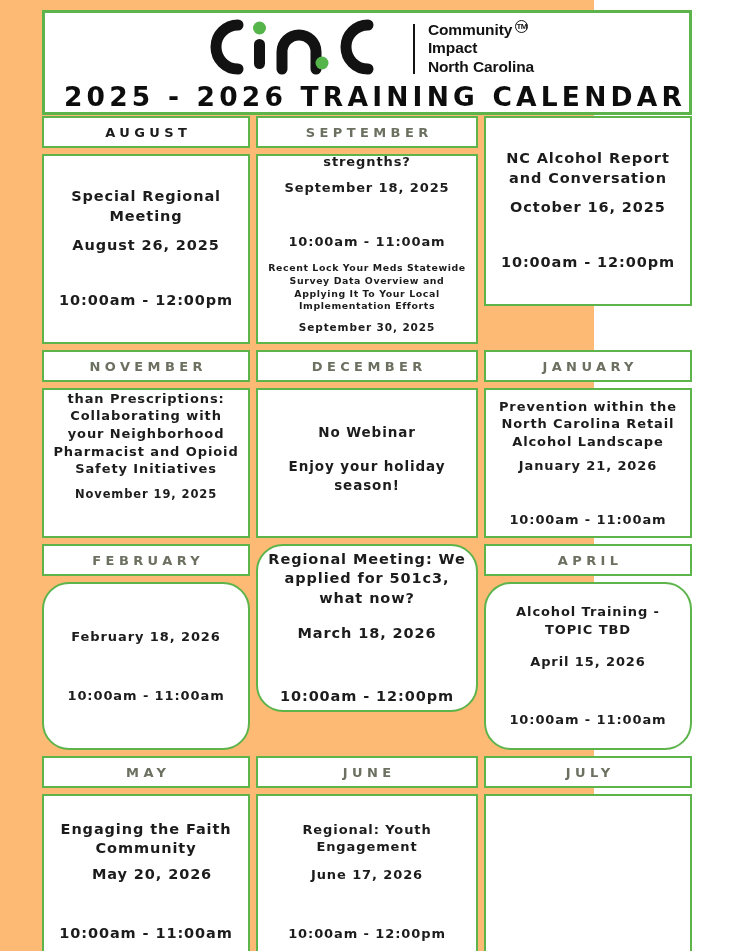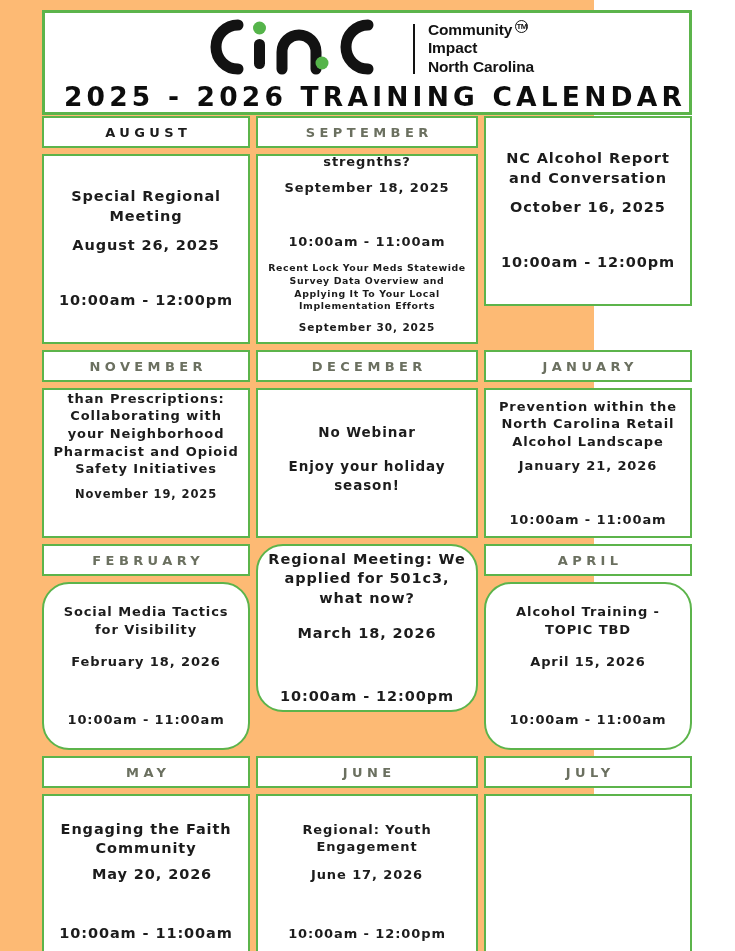--- a/index.html
+++ b/index.html
@@ -318,21 +318,20 @@
           </div>
         </div>
       </div>
     </div>
 
     <div class="month-row r3">
       <div class="month-col col-a">
         <div class="month-head">FEBRUARY</div>
         <div class="month-body sz-md">
           <div class="evt">
-            <div class="evt-title" style="margin-bottom:14px;">Social Media Tactics<br>for Visibility</div>
             <div class="evt-date" style="margin-bottom:14px;">February 18, 2026</div>
             <div class="evt-time">10:00am - 11:00am</div>
           </div>
         </div>
       </div>
 
       <div class="month-col col-b">
         <div class="month-body sz-lg">
           <div class="evt">
             <div class="evt-title" style="margin-bottom:16px;">Regional Meeting: We applied for 501c3, what now?</div>

